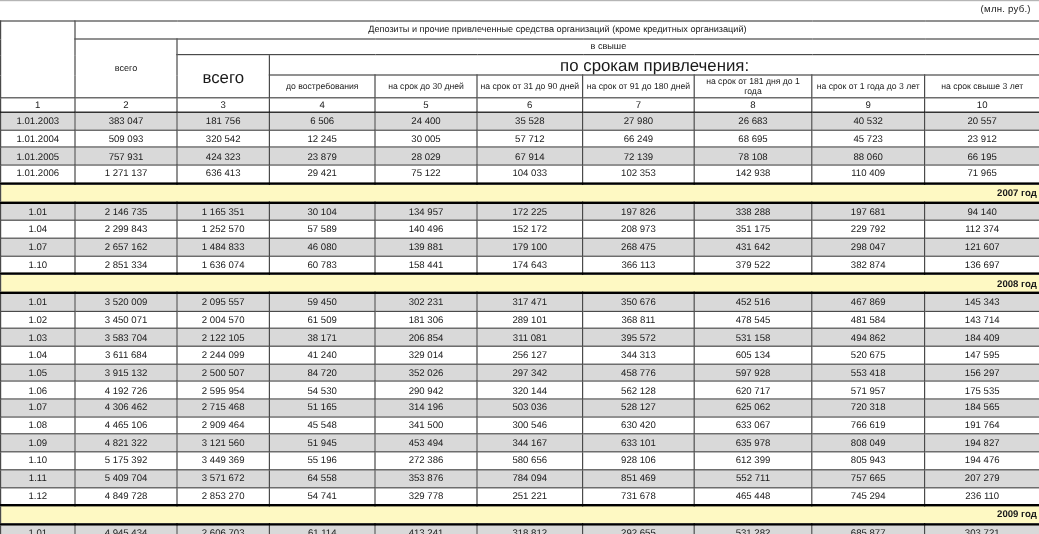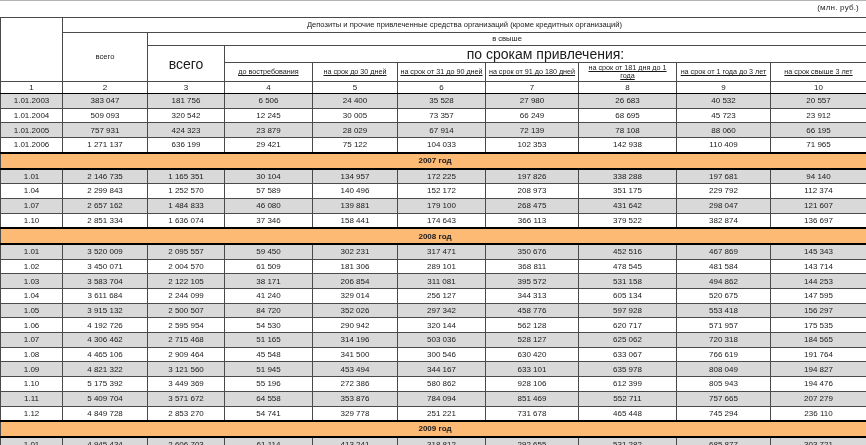--- a/index.html
+++ b/index.html
@@ -46,35 +46,35 @@
     padding: 0 2px;
     white-space: nowrap;
     overflow: hidden;
     font-size: 8px;
     line-height: 1.15;
   }
   
   tr.hdr-a td { height: 14px; font-size: 7.6px; }
   tr.hdr-b td { height: 12px; font-size: 7.6px; }
   tr.hdr-c td { height: 12px; font-size: 14px; }
-  tr.hdr-d td { height: 18px; font-size: 7.2px; white-space: normal; line-height: 1.1; text-decoration: underline; }
+  tr.hdr-d td { height: 18px; font-size: 7.2px; white-space: normal; line-height: 1.1; }
   tr.hdr-e td { height: 11px; font-size: 8px; border-bottom: 1px solid #000; }
   td.corner-cell { background: #fff; }
   
   tr.data-row td { height: 13.7px; }
   tr.data-row.shaded td { background: #d9d9d9; }
   tr.section-row td {
     height: 13.7px;
-    text-align: center;
+    text-align: right;
     font-weight: bold;
     font-size: 8px;
     padding-left: 5px;
     border-top: 2px solid #000;
     border-bottom: 2px solid #000;
-    background: #fdba74;
+    background: #fef9c3;
   }
 </style>
 </head>
 <body>
 
 <div class="page">
   <div class="top-remnant-line"></div>
   <div class="unit-label">(млн. руб.)</div>
 
   <table class="deposits">
@@ -137,42 +137,42 @@
           <td>26 683</td>
           <td>40 532</td>
           <td>20 557</td>
         </tr>
         <tr class="data-row">
           <td>1.01.2004</td>
           <td>509 093</td>
           <td>320 542</td>
           <td>12 245</td>
           <td>30 005</td>
-          <td>73 357</td>
+          <td>57 712</td>
           <td>66 249</td>
           <td>68 695</td>
           <td>45 723</td>
           <td>23 912</td>
         </tr>
         <tr class="data-row shaded">
           <td>1.01.2005</td>
           <td>757 931</td>
           <td>424 323</td>
           <td>23 879</td>
           <td>28 029</td>
           <td>67 914</td>
           <td>72 139</td>
           <td>78 108</td>
           <td>88 060</td>
           <td>66 195</td>
         </tr>
         <tr class="data-row">
           <td>1.01.2006</td>
           <td>1 271 137</td>
-          <td>636 199</td>
+          <td>636 413</td>
           <td>29 421</td>
           <td>75 122</td>
           <td>104 033</td>
           <td>102 353</td>
           <td>142 938</td>
           <td>110 409</td>
           <td>71 965</td>
         </tr>
         <tr class="section-row">
           <td colspan="10">2007 год</td>
@@ -210,21 +210,21 @@
           <td>179 100</td>
           <td>268 475</td>
           <td>431 642</td>
           <td>298 047</td>
           <td>121 607</td>
         </tr>
         <tr class="data-row">
           <td>1.10</td>
           <td>2 851 334</td>
           <td>1 636 074</td>
-          <td>37 346</td>
+          <td>60 783</td>
           <td>158 441</td>
           <td>174 643</td>
           <td>366 113</td>
           <td>379 522</td>
           <td>382 874</td>
           <td>136 697</td>
         </tr>
         <tr class="section-row">
           <td colspan="10">2008 год</td>
         </tr>
@@ -255,21 +255,21 @@
         <tr class="data-row shaded">
           <td>1.03</td>
           <td>3 583 704</td>
           <td>2 122 105</td>
           <td>38 171</td>
           <td>206 854</td>
           <td>311 081</td>
           <td>395 572</td>
           <td>531 158</td>
           <td>494 862</td>
-          <td>144 253</td>
+          <td>184 409</td>
         </tr>
         <tr class="data-row">
           <td>1.04</td>
           <td>3 611 684</td>
           <td>2 244 099</td>
           <td>41 240</td>
           <td>329 014</td>
           <td>256 127</td>
           <td>344 313</td>
           <td>605 134</td>
@@ -335,21 +335,21 @@
           <td>635 978</td>
           <td>808 049</td>
           <td>194 827</td>
         </tr>
         <tr class="data-row">
           <td>1.10</td>
           <td>5 175 392</td>
           <td>3 449 369</td>
           <td>55 196</td>
           <td>272 386</td>
-          <td>580 862</td>
+          <td>580 656</td>
           <td>928 106</td>
           <td>612 399</td>
           <td>805 943</td>
           <td>194 476</td>
         </tr>
         <tr class="data-row shaded">
           <td>1.11</td>
           <td>5 409 704</td>
           <td>3 571 672</td>
           <td>64 558</td>

